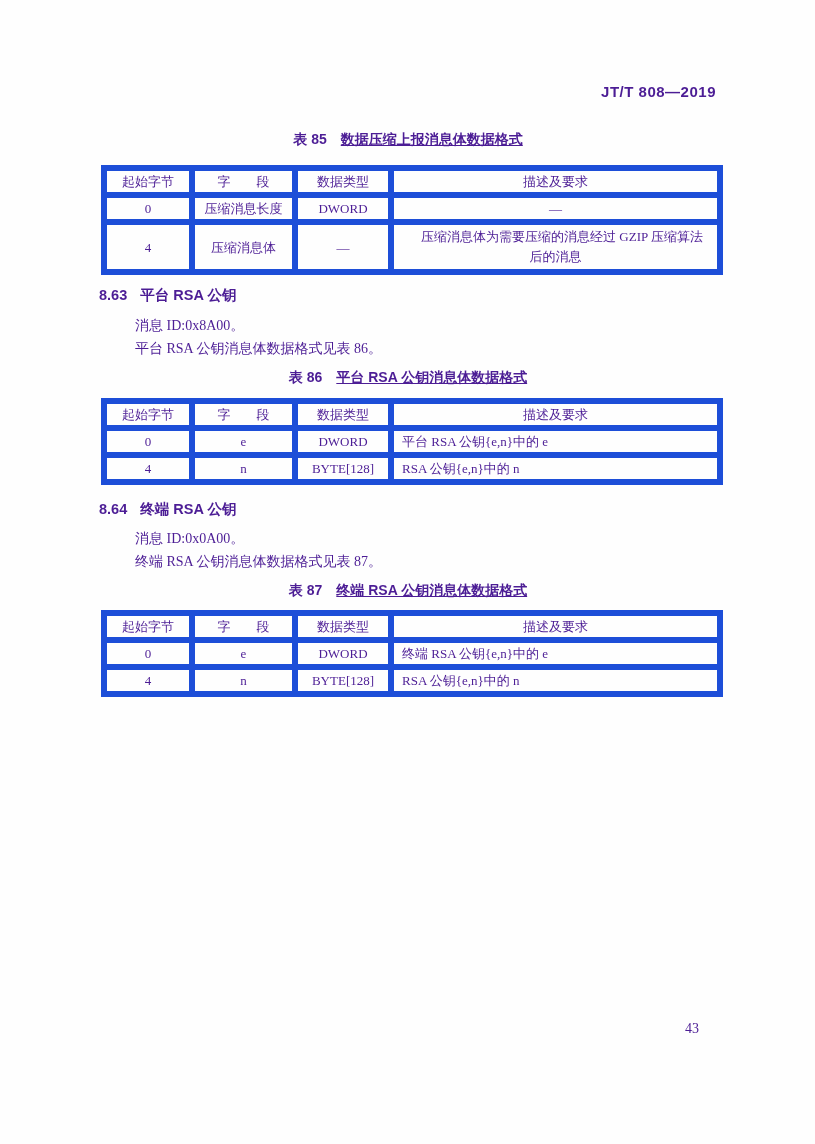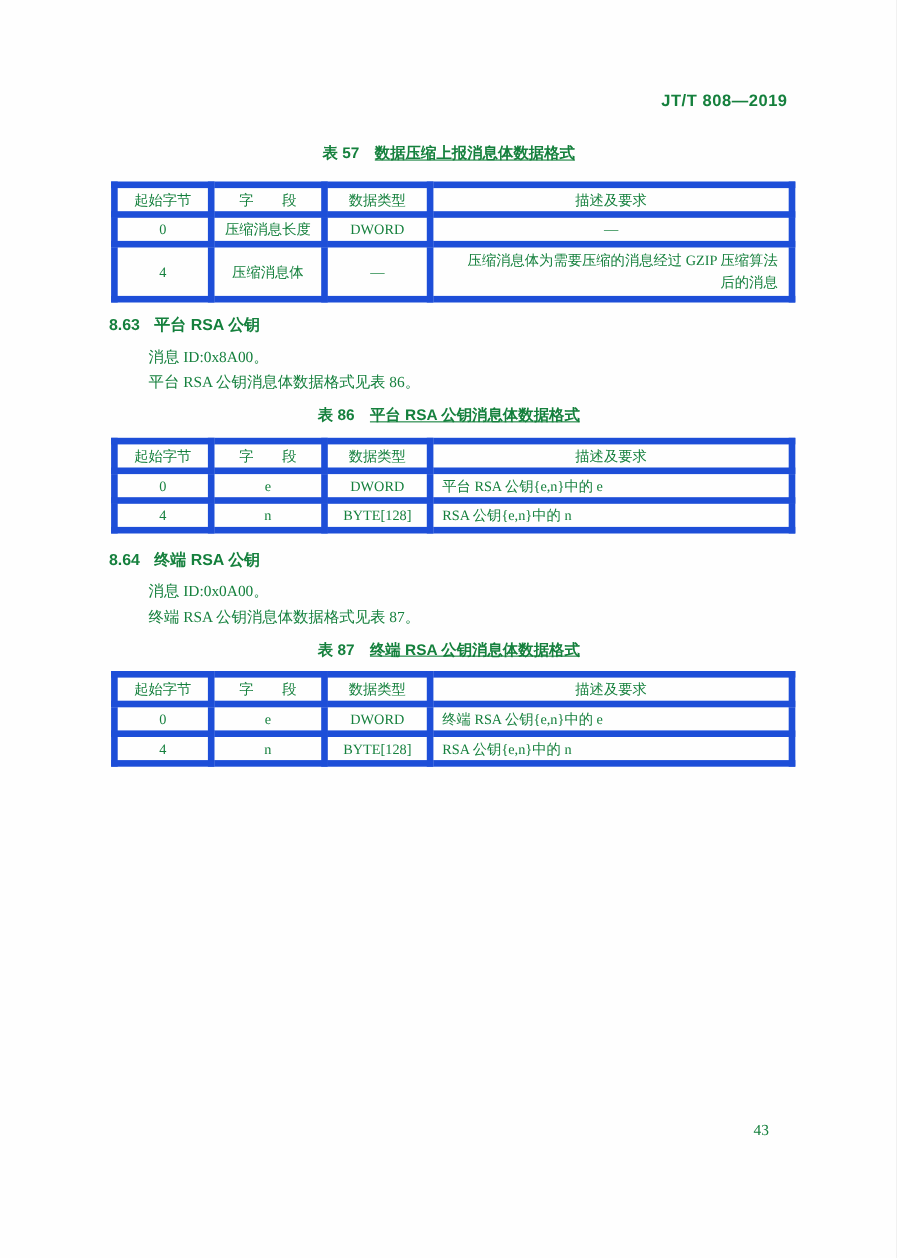--- a/index.html
+++ b/index.html
@@ -1,21 +1,21 @@
 <!DOCTYPE html>
 <html><head>
 <meta charset="utf-8">
 <style>
   * { margin:0; padding:0; box-sizing:border-box; }
   html,body { background:#e8e8e8; }
   .page {
     position:relative;
     width:815px; height:1144px;
     background:#fefefe;
-    color:#15803d;
+    color:#4c1d95;
     font-family:"Liberation Serif","DejaVu Serif",serif;
     overflow:hidden;
     margin:0 auto;
   }
   .doc-header {
     position:absolute; top:83px; left:100px; width:616px;
     text-align:right;
     font-family:"Liberation Sans","DejaVu Sans",sans-serif;
     font-weight:bold; font-size:15px; letter-spacing:0.5px;
   }
@@ -50,21 +50,21 @@
   .col-1 { width:88px; } .col-2 { width:103px; } .col-3 { width:96px; } .col-4 { width:329px; }
   .t85 thead tr { height:25px; }
   .t85 tbody tr.r0 { height:22px; }
   .t85 tbody tr.r1 { height:49px; }
   .t86 thead tr { height:26px; }
   .t86 tbody tr { height:25px; }
   .t87 thead tr { height:25px; }
   .t87 tbody tr { height:24px; }
   .data-table td.desc-left { text-align:left; padding-left:8px; }
   .data-table td.desc-long {
-    text-align:right; padding:2px 10px;
+    text-align:center; padding:2px 10px;
     text-indent:1em; line-height:20px;
   }
   .section-heading {
     position:absolute; left:99px;
     font-family:"Liberation Sans","DejaVu Sans",sans-serif;
     font-weight:bold; font-size:14.5px;
   }
   .sec-863 { top:286px; }
   .sec-864 { top:500px; }
   .section-heading .sec-title { margin-left:0.9em;text-align:center; }
@@ -82,21 +82,21 @@
   }
 </style>
 </head>
 <body>
 
 <div class="page">
 
   <div class="doc-header">JT/T 808—2019</div>
 
   <div class="table-caption cap-85">
-    <span class="cap-label">表 57</span><span class="cap-title">数据压缩上报消息体数据格式</span>
+    <span class="cap-label">表 85</span><span class="cap-title">数据压缩上报消息体数据格式</span>
   </div>
 
   <table class="data-table t85">
     <colgroup>
         <col class="col-1">
         <col class="col-2">
         <col class="col-3">
         <col class="col-4">
       </colgroup>
     <thead>

